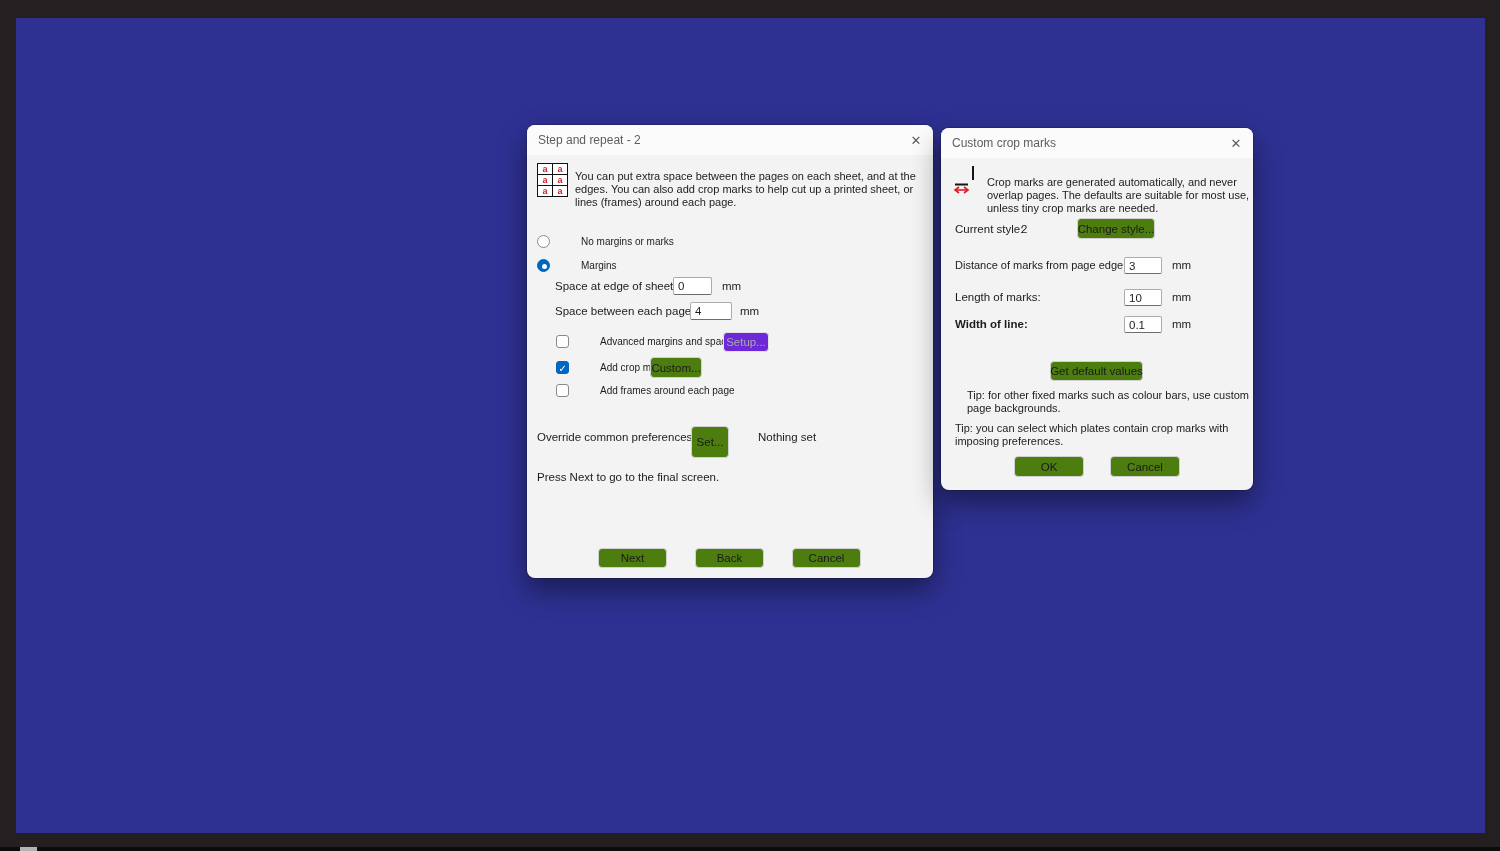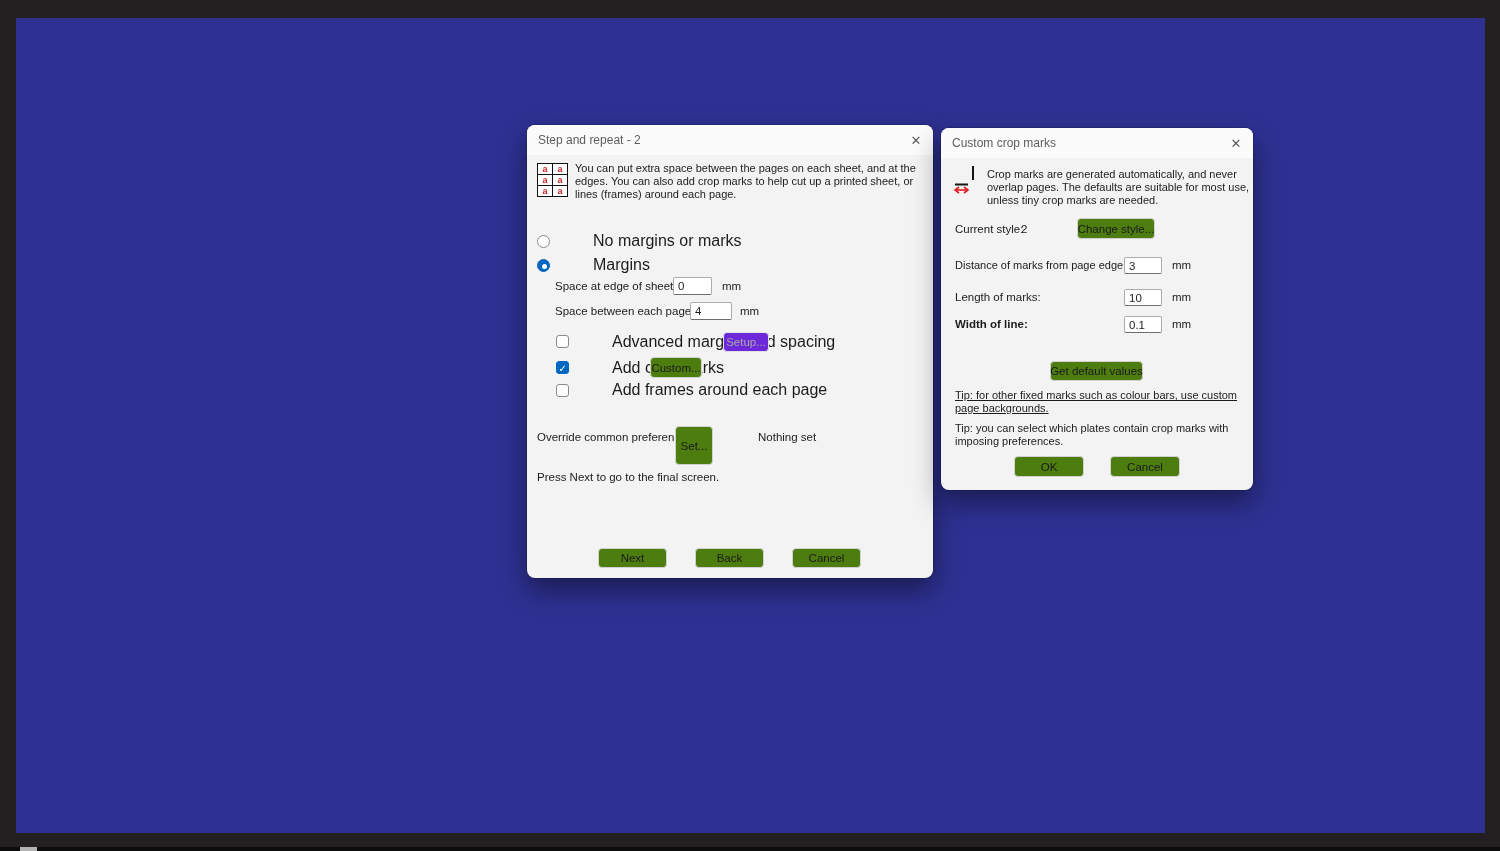--- a/index.html
+++ b/index.html
@@ -16,39 +16,39 @@
   .dialog { position:absolute; background:#f3f3f3; border-radius:8px;
             box-shadow:0 12px 28px rgba(0,0,0,.45), 0 0 0 1px rgba(0,0,0,.15);
             color:#1c1c1c; }
   .titlebar { position:absolute; left:0; top:0; right:0; height:30px; background:#fbfbfb;
               border-radius:8px 8px 0 0; display:flex; align-items:center; }
   .titlebar .title { font-size:12px; color:#5d5d5d; padding-left:11px; }
   .close-x { position:absolute; top:0; right:0; width:34px; height:30px; display:flex;
              align-items:center; justify-content:center; color:#5d5d5d; font-size:13px;
              border-radius:0 8px 0 0; cursor:default; }
 
-  .para { font-size:11px; line-height:13.2px; color:#1c1c1c; }
+  .para { font-size:11px; line-height:13.2px; color:#1c1c1c;margin-top:8px; }
 
   
   .grid-icon { display:grid; grid-template-columns:14px 14px; grid-auto-rows:10px;
                gap:1px; background:#111; border:1px solid #111; width:31px; }
   .grid-icon span { background:#fff; color:#cf2229; font-weight:bold; font-size:9px;
                     display:flex; align-items:center; justify-content:center; line-height:10px; }
 
   
   .radio-row, .check-row, .label-row { position:absolute; display:flex; align-items:center; }
   .radio { width:13px; height:13px; border:1px solid #8a8a8a; border-radius:50%; background:#fff; flex:0 0 13px; }
   .radio.selected { background:#0067c0; border-color:#0067c0; position:relative; }
   .radio.selected::after { content:""; position:absolute; left:4px; top:4px; width:5px; height:5px;
                            border-radius:50%; background:#fff; }
   .checkbox { width:13px; height:13px; border:1px solid #8a8a8a; border-radius:3px; background:#fff; flex:0 0 13px; }
   .checkbox.checked { background:#0067c0; border-color:#0067c0; position:relative; }
   .checkbox.checked::after { content:"\2713"; position:absolute; left:1.5px; top:-0.5px;
                              color:#fff; font-size:10px; line-height:13px; }
-  .ctrl-label { font-size:16px; margin-left:19px; white-space:nowrap;padding-left:24px; }
+  .ctrl-label { font-size:10px; margin-left:7px; white-space:nowrap;padding-left:24px; }
 
   .field-label { font-size:11.5px; white-space:nowrap; }
   .unit { font-size:11.5px; color:#1c1c1c; }
   input.val { background:#fff; border:1px solid #acacac; border-bottom-color:#6e6e6e;
               border-radius:2px; font-family:"Liberation Sans",sans-serif; font-size:11.5px;
               padding:0 4px; color:#1c1c1c; }
 
   .btn { position:absolute; background:#4d7c0f; border:1px solid #d1d1d1; border-radius:4px;
          font-family:"Liberation Sans",sans-serif; font-size:11.5px; color:#1b1b1b;
          display:flex; align-items:center; justify-content:center; white-space:nowrap; }
@@ -119,21 +119,21 @@
     <div class="btn" style="left:123px; top:232px; width:52px; height:21px;">Custom...</div>
 
     <div class="check-row" style="left:29px; top:257px; height:16px;text-align:right;">
       <span class="checkbox"></span>
       <span class="ctrl-label">Add frames around each page</span>
     </div>
 
     <div class="label-row" style="left:10px; top:301px; height:21px;">
       <span class="field-label">Override common preferences</span>
     </div>
-    <div class="btn" style="left:148px; top:301px; width:38px; height:39px;">Set...</div>
+    <div class="btn" style="left:164px; top:301px; width:38px; height:32px;">Set...</div>
     <div class="label-row" style="left:231px; top:301px; height:21px;">
       <span class="field-label">Nothing set</span>
     </div>
 
     <div class="abs note" style="left:10px; top:346px;">Press Next to go to the final screen.</div>
 
     <div class="btn" style="left:71px; top:423px; width:69px; height:20px;">Next</div>
     <div class="btn" style="left:168px; top:423px; width:69px; height:20px;">Back</div>
     <div class="btn" style="left:265px; top:423px; width:69px; height:20px;">Cancel</div>
   </div>
@@ -181,19 +181,19 @@
     <div class="label-row" style="left:14px; top:187px; height:18px;font-weight:bold;">
       <span class="field-label">Width of line:</span>
     </div>
     <input class="abs val" style="left: 183px; top: 188px; width: 38px; height: 17px;" value="0.1">
     <div class="label-row" style="left:231px; top:187px; height:18px;">
       <span class="unit">mm</span>
     </div>
 
     <div class="btn" style="left:109px; top:233px; width:93px; height:20px;">Get default values</div>
 
-    <div class="abs note" style="left:14px; top:261px; width:292px; line-height:13.2px; font-size:11px;text-decoration:underline;">Tip: for other fixed marks such as colour bars, use custom page backgrounds.</div>
+    <div class="abs note" style="left:26px; top:261px; width:292px; line-height:13.2px; font-size:11px;">Tip: for other fixed marks such as colour bars, use custom page backgrounds.</div>
     <div class="abs note" style="left:14px; top:294px; width:292px; line-height:13.2px; font-size:11px;">Tip: you can select which plates contain crop marks with imposing preferences.</div>
 
     <div class="btn" style="left:73px; top:328px; width:70px; height:21px;">OK</div>
     <div class="btn" style="left:169px; top:328px; width:70px; height:21px;">Cancel</div>
   </div>
 </div>
 
 </body></html>

